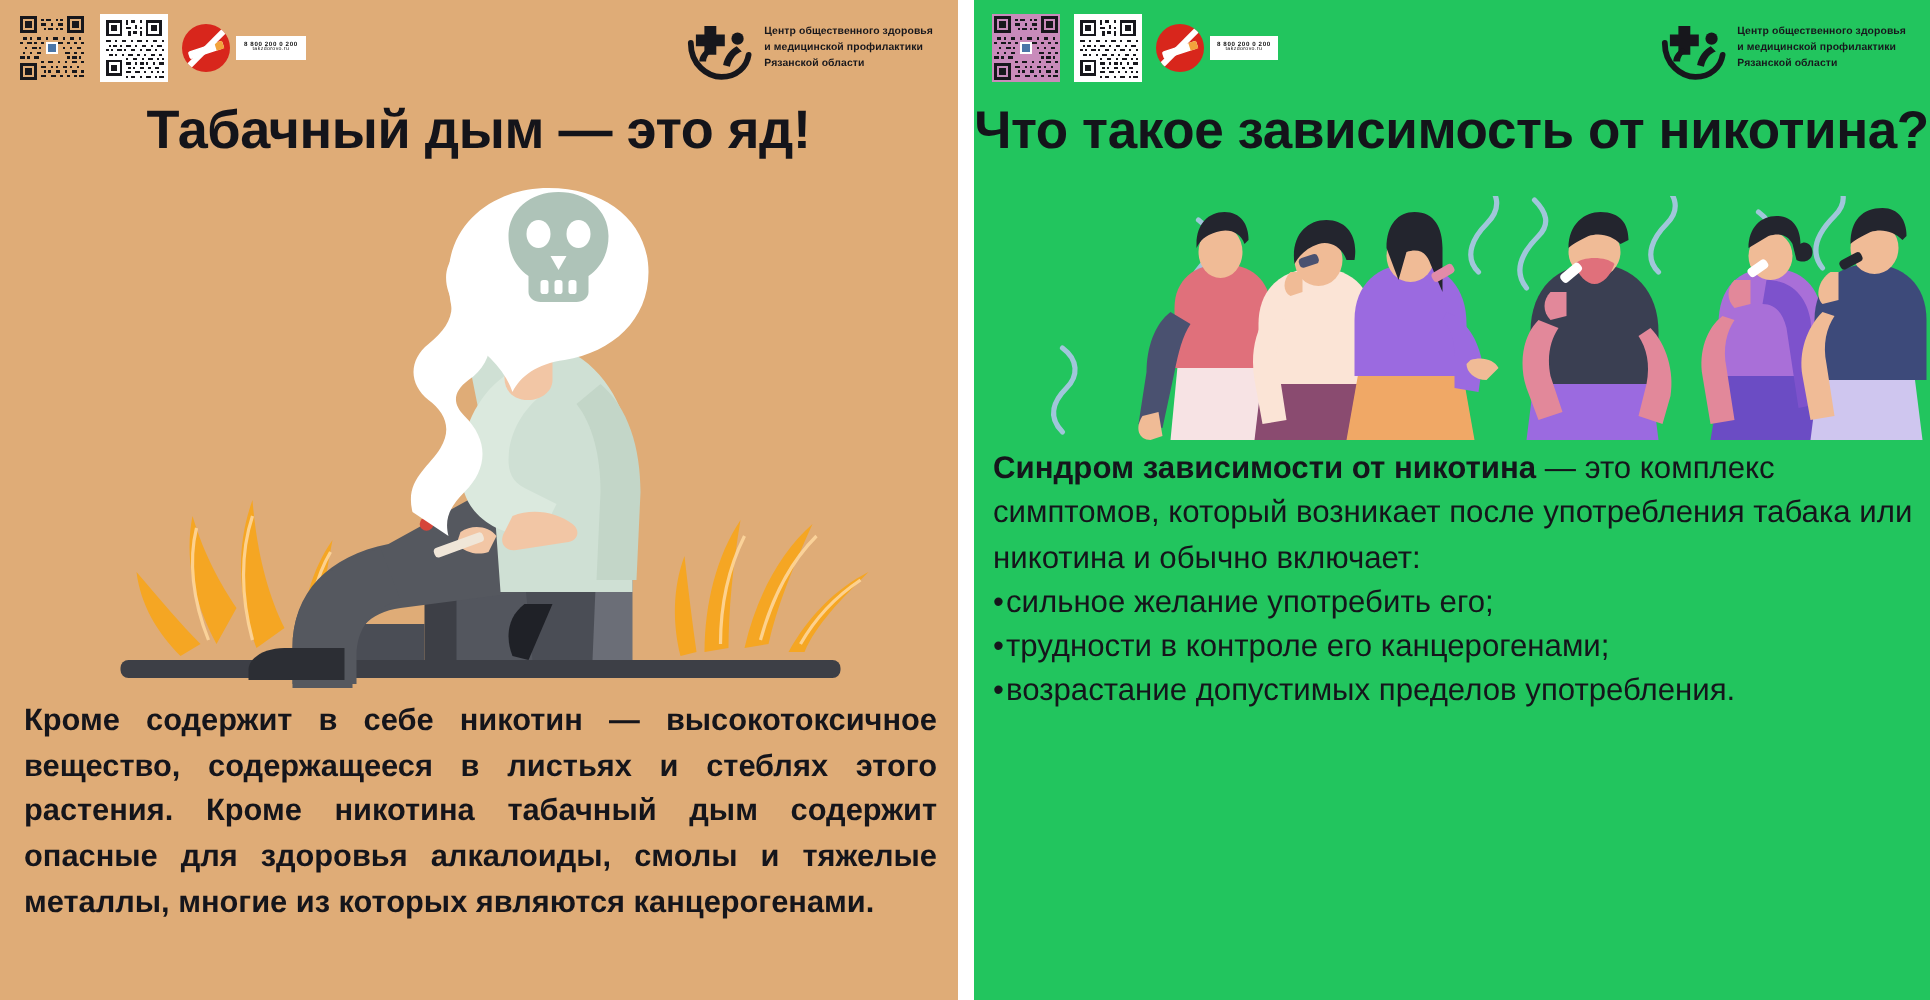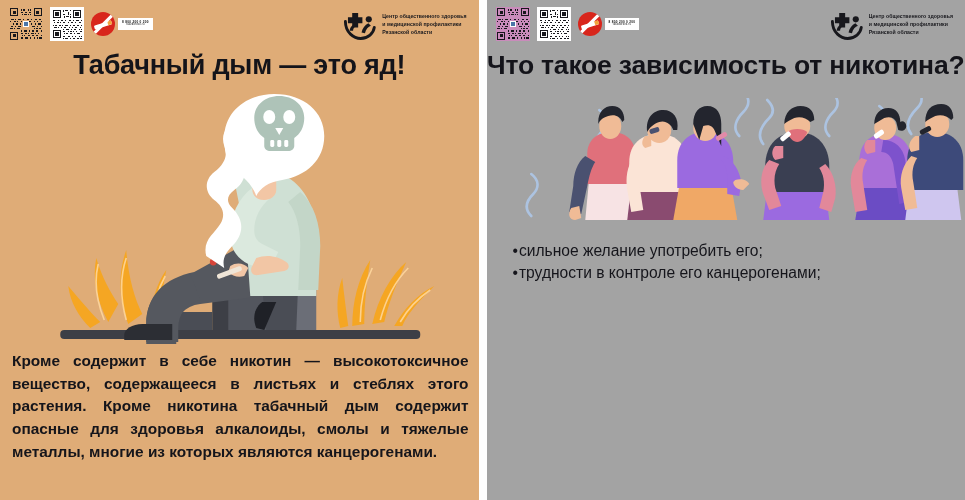--- a/index.html
+++ b/index.html
@@ -17,21 +17,21 @@
     gap:8px;
     background:#ffffff;
   }
   .poster{
     position:relative;
     width:478.5px;height:500px;
     overflow:hidden;
     flex:0 0 auto;
   }
   .poster-left{background:#dfac77;}
-  .poster-right{background:#a3a3a3;}
+  .poster-right{background:#22c55e;}
 
   
   .hdr{
     position:absolute;top:0;left:0;width:100%;height:48px;
     display:flex;align-items:center;
   }
   .hdr-left{
     display:flex;align-items:center;gap:7px;
     padding-left:9px;
   }
@@ -129,21 +129,21 @@
   .body-left .lead{font-weight:bold;}
   .body-left .rest{font-weight:bold;}
 
   .body-right{
     position:absolute;left:10px;right:8px;top:224px;
     font-size:15.6px;line-height:1.43;
     color:#15151b;
   }
   .body-right .lead{font-weight:bold;}
   .body-right .rest{font-weight:normal;}
-  .bullets{margin:16px;padding:0;list-style:none;}
+  .bullets{margin:0;padding:0;list-style:none;}
   .bullets li{
     font-size:15.6px;line-height:1.43;
     color:#15151b;
   }
   .bullets li:before{content:"\2022";margin-right:1px;}
 </style>
 </head>
 <body>
 
 <div class="board">
@@ -742,20 +742,24 @@
           <path d="M424 58 c-8 8 -12 20 -10 32 l4 22 l12 -2 l-4 -26 c-2 -10 0 -18 4 -24 z" fill="#f0bb96"></path>
           <path d="M428 38 c-6 4 -8 12 -4 16 l8 -2 l0 -14 z" fill="#f0bb96"></path>
           <ellipse cx="450" cy="26" rx="12" ry="13" fill="#f0bb96"></ellipse>
           <path d="M438 24 c0 -12 6 -18 16 -18 c8 0 12 6 12 14 l-2 2 c-4 -4 -10 -6 -16 -4 c-4 2 -8 4 -10 6 z" fill="#23252e"></path>
           <rect x="432" y="30" width="12" height="5" rx="2" fill="#23252e" transform="rotate(-28 438 32)"></rect>
         </g>
       </svg>
     </div>
 
     <div class="body-right">
+      <div>
+        <span class="lead">Синдром зависимости от никотина</span><span class="rest"> — это комплекс симптомов, который возникает после употребления табака или никотина и обычно включает:</span>
+      </div>
       <ul class="bullets">
         <li>сильное желание употребить его;</li>
         <li>трудности в контроле его канцерогенами;</li>
+        <li>возрастание допустимых пределов употребления.</li>
       </ul>
     </div>
   </div>
 
 </div>
 
 </body></html>

